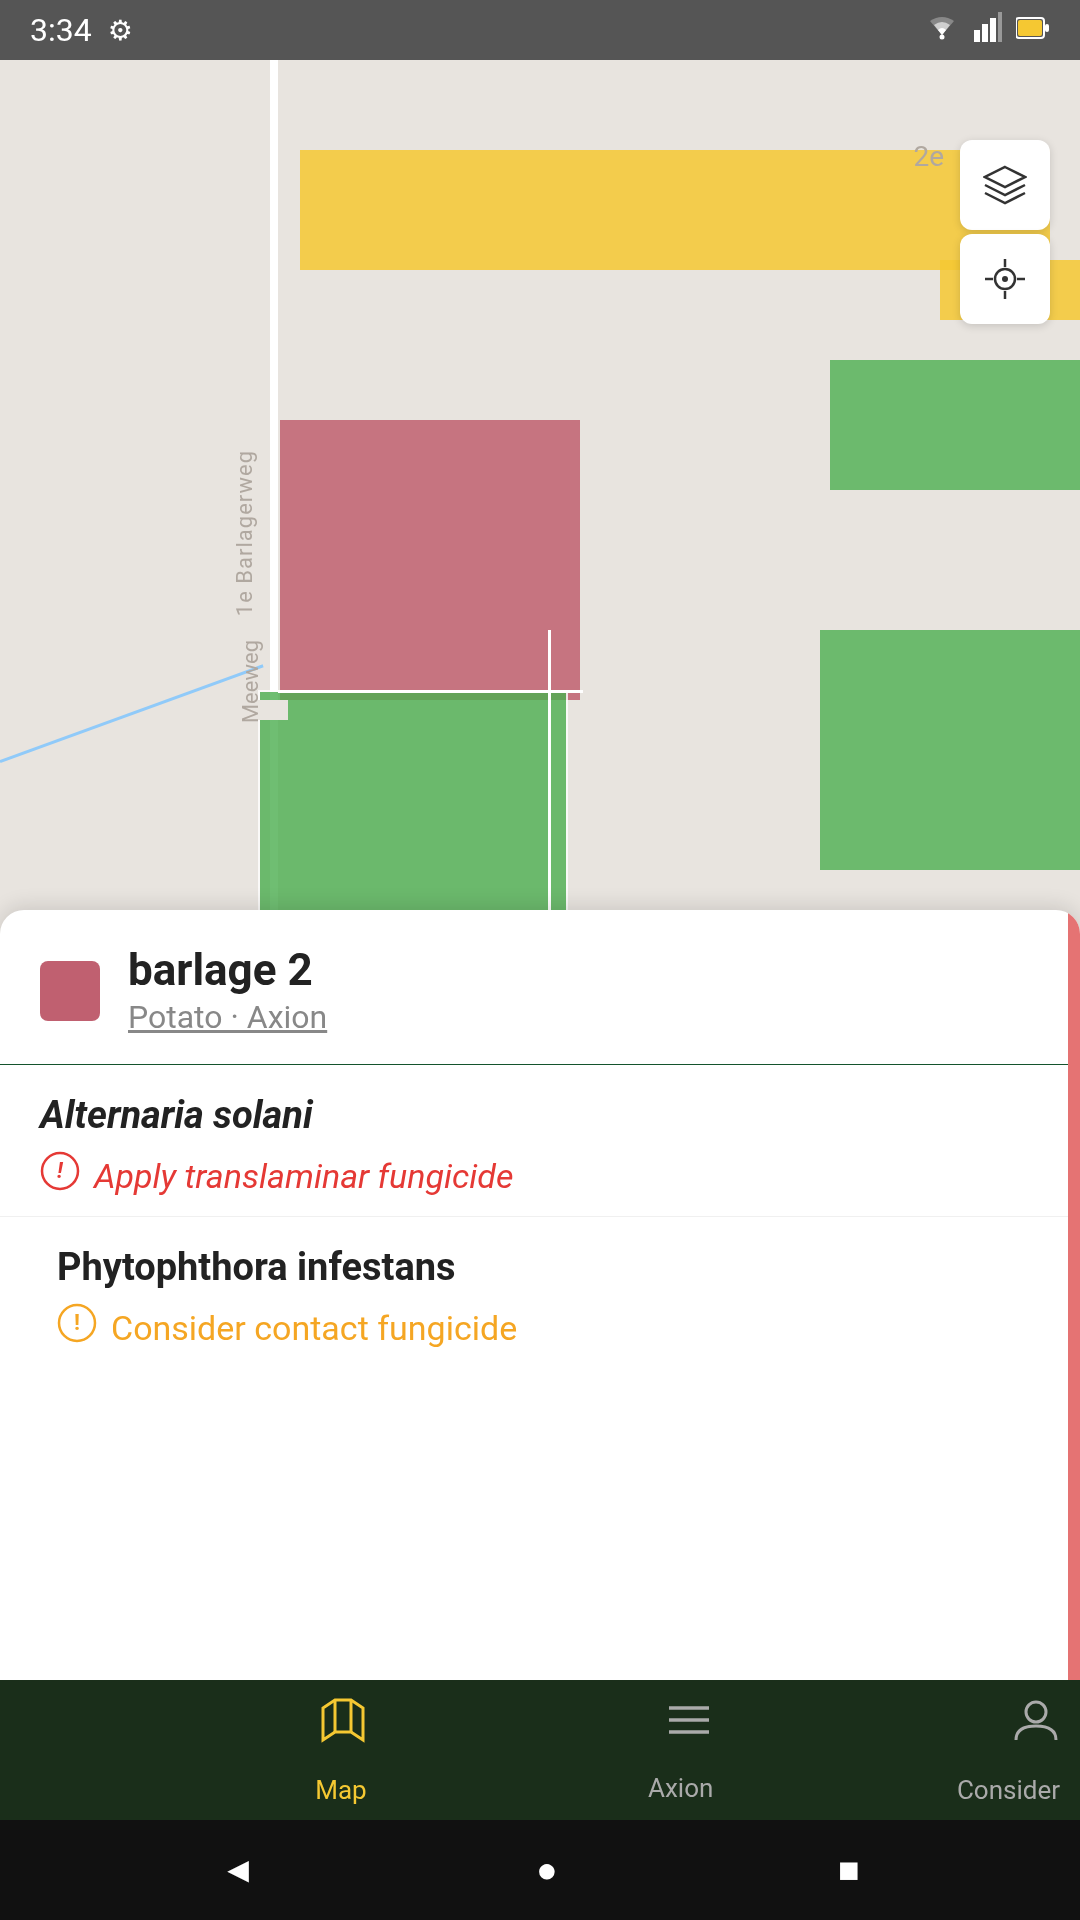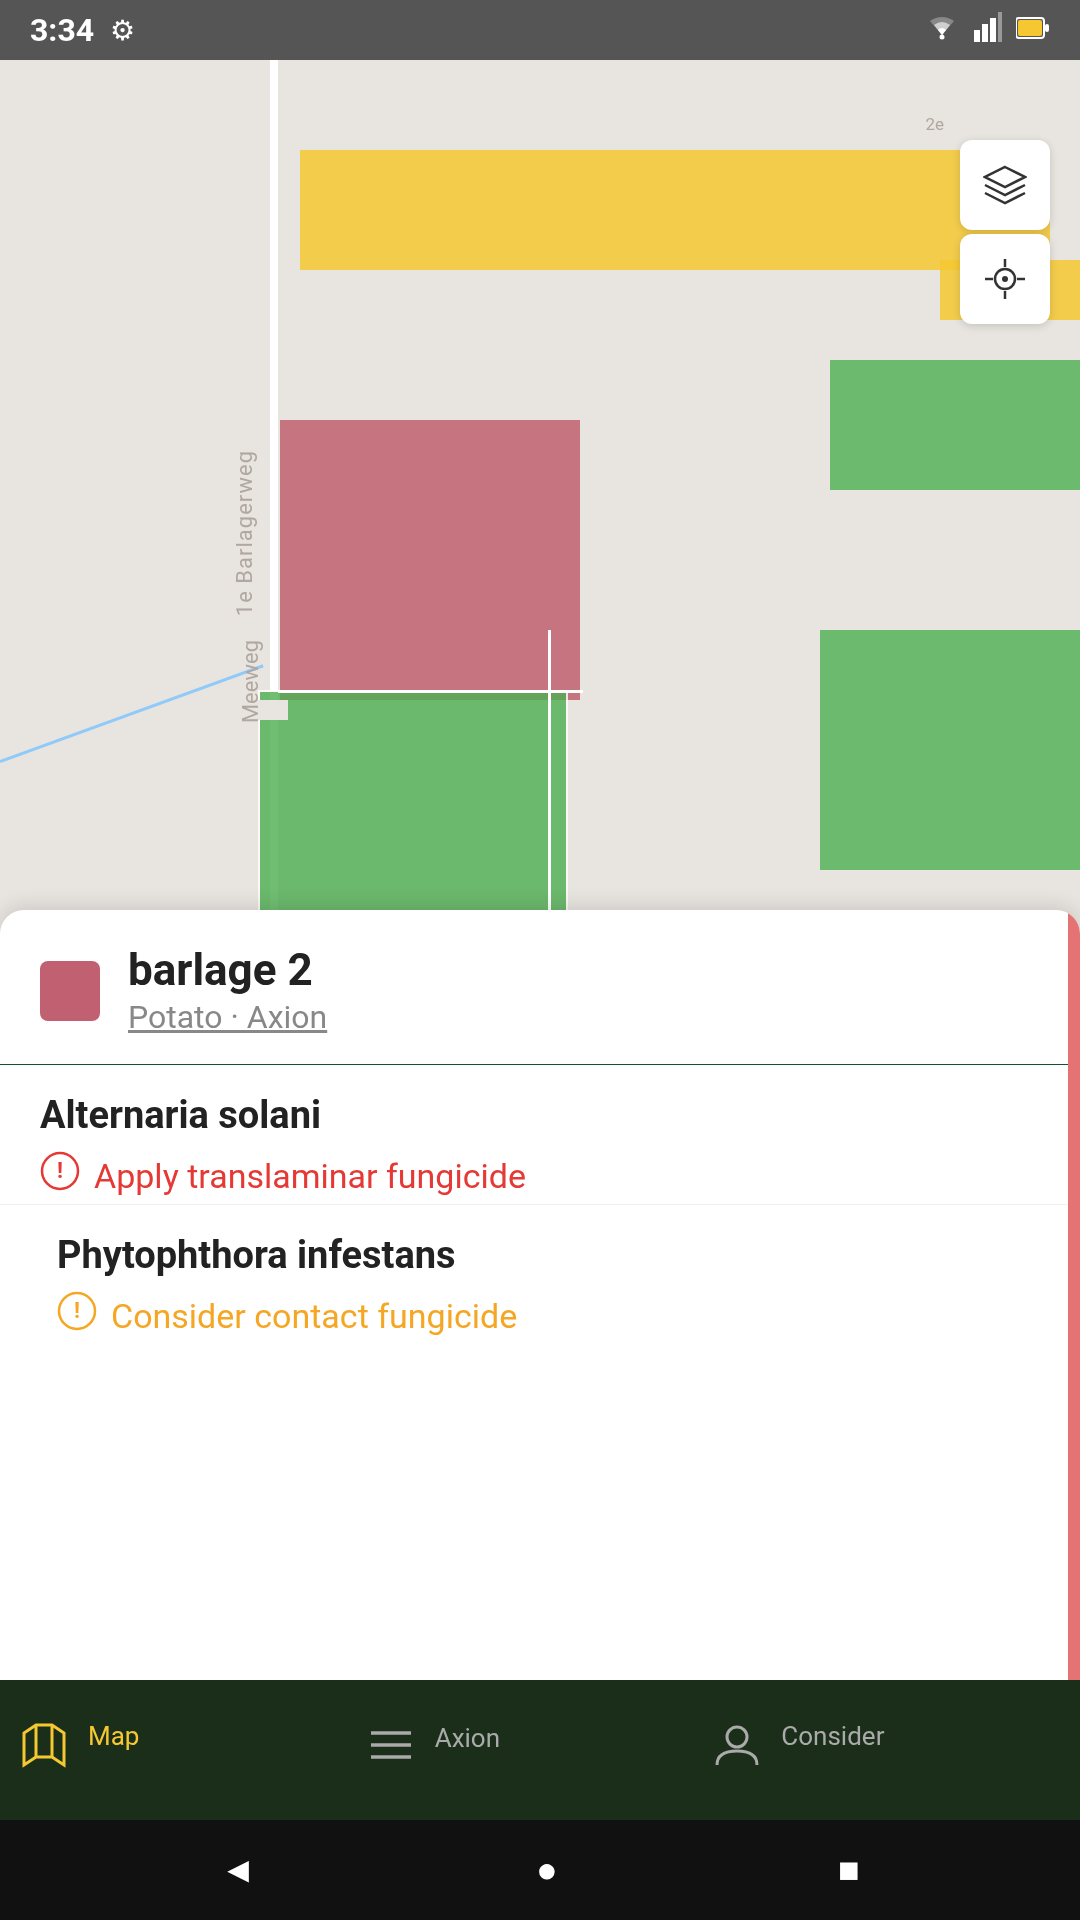--- a/index.html
+++ b/index.html
@@ -26,21 +26,21 @@
       z-index: 100;
     }
     .status-bar-left {
       display: flex;
       align-items: center;
       gap: 16px;
     }
     .status-time {
       color: white;
       font-size: 32px;
-      font-weight: 700;
+      font-weight: 400;
     }
     .status-bar-right {
       display: flex;
       align-items: center;
       gap: 14px;
     }
     .status-icon {
       color: white;
       font-size: 28px;
     }
@@ -182,24 +182,24 @@
       align-items: center;
       justify-content: center;
       box-shadow: 0 2px 8px rgba(0,0,0,0.15);
       font-size: 36px;
       cursor: pointer;
     }
 
     
     .street-num {
       position: absolute;
-      top: 54px;
+      top: 80px;
       right: 136px;
       color: #b0a8a0;
-      font-size: 17px;
+      font-size: 28px;
     }
 
     
     .info-panel {
       position: absolute;
       top: 910px;
       left: 0; right: 0;
       bottom: 140px;
       background: white;
       border-radius: 24px 24px 0 0;
@@ -239,22 +239,23 @@
       line-height: 1.1;
     }
     .field-subtitle {
       font-size: 32px;
       color: #888;
       margin-top: 4px;
       text-decoration: underline;
     }
 
     .disease-section {
-      padding: 28px 40px 4px 40px;
+      padding: 28px 40px 16px 40px;
       border-bottom: 1px solid #f0f0f0;
+      font-style: italic;
     }
     .disease-name {
       font-size: 38px;
       font-weight: 700;
       color: #222;
       margin-bottom: 14px;
     }
     .disease-action {
       display: flex;
       align-items: center;
@@ -281,21 +282,22 @@
       bottom: 0; left: 0; right: 0;
       height: 140px;
       background: #1a2e1a;
       display: flex;
       align-items: center;
       justify-content: space-around;
       padding: 0 20px;
     }
     .nav-item {
       display: flex;
-      align-items: flex-start;
+      flex-direction: column;
+      align-items: flex-end;
       gap: 20px;
       flex: 1;
       cursor: pointer;
     }
     .nav-icon {
       font-size: 44px;
     }
     .nav-label {
       font-size: 26px;
     }

